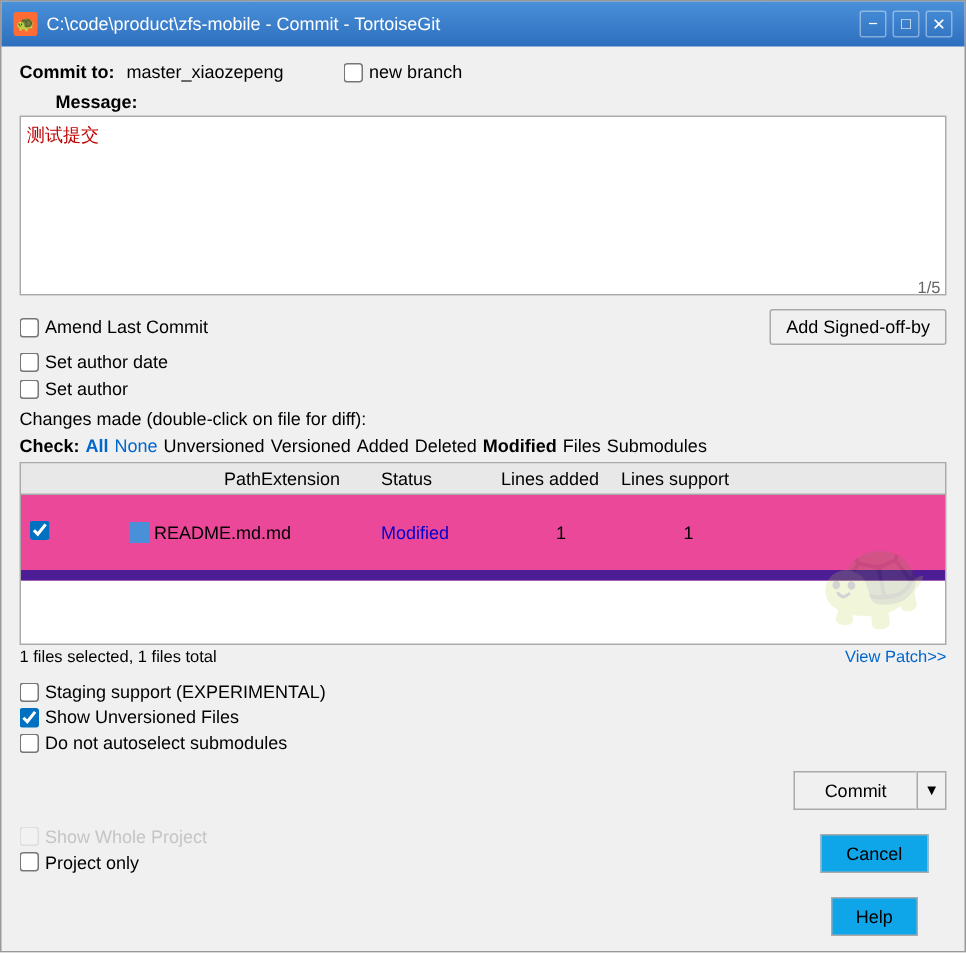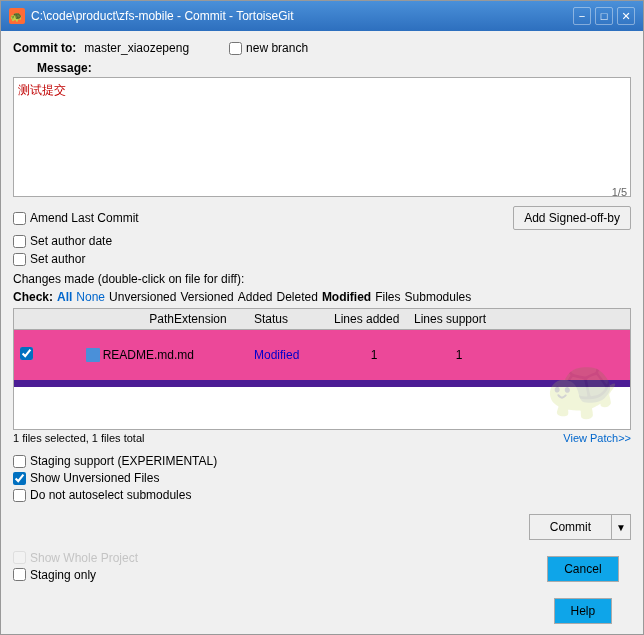--- a/index.html
+++ b/index.html
@@ -426,21 +426,21 @@
     </div>
 
     <div style="display:flex;align-items:center;justify-content:space-between;">
       <div style="display:flex;flex-direction:column;gap:3px;">
         <label class="checkbox-label checkbox-disabled">
           <input type="checkbox" disabled="" style="">
           <span style="color:#999;">Show Whole Project</span>
         </label>
         <label class="checkbox-label">
           <input type="checkbox" style="">
-          <span>Staging only</span>
+          <span>Project only</span>
         </label>
       </div>
       <div class="bottom-buttons">
         <div class="btn-commit-wrap">
           <button class="btn-commit">Commit</button>
           <button class="btn-dropdown">▼</button>
         </div>
         <button class="btn">Cancel</button>
         <button class="btn">Help</button>
       </div>

